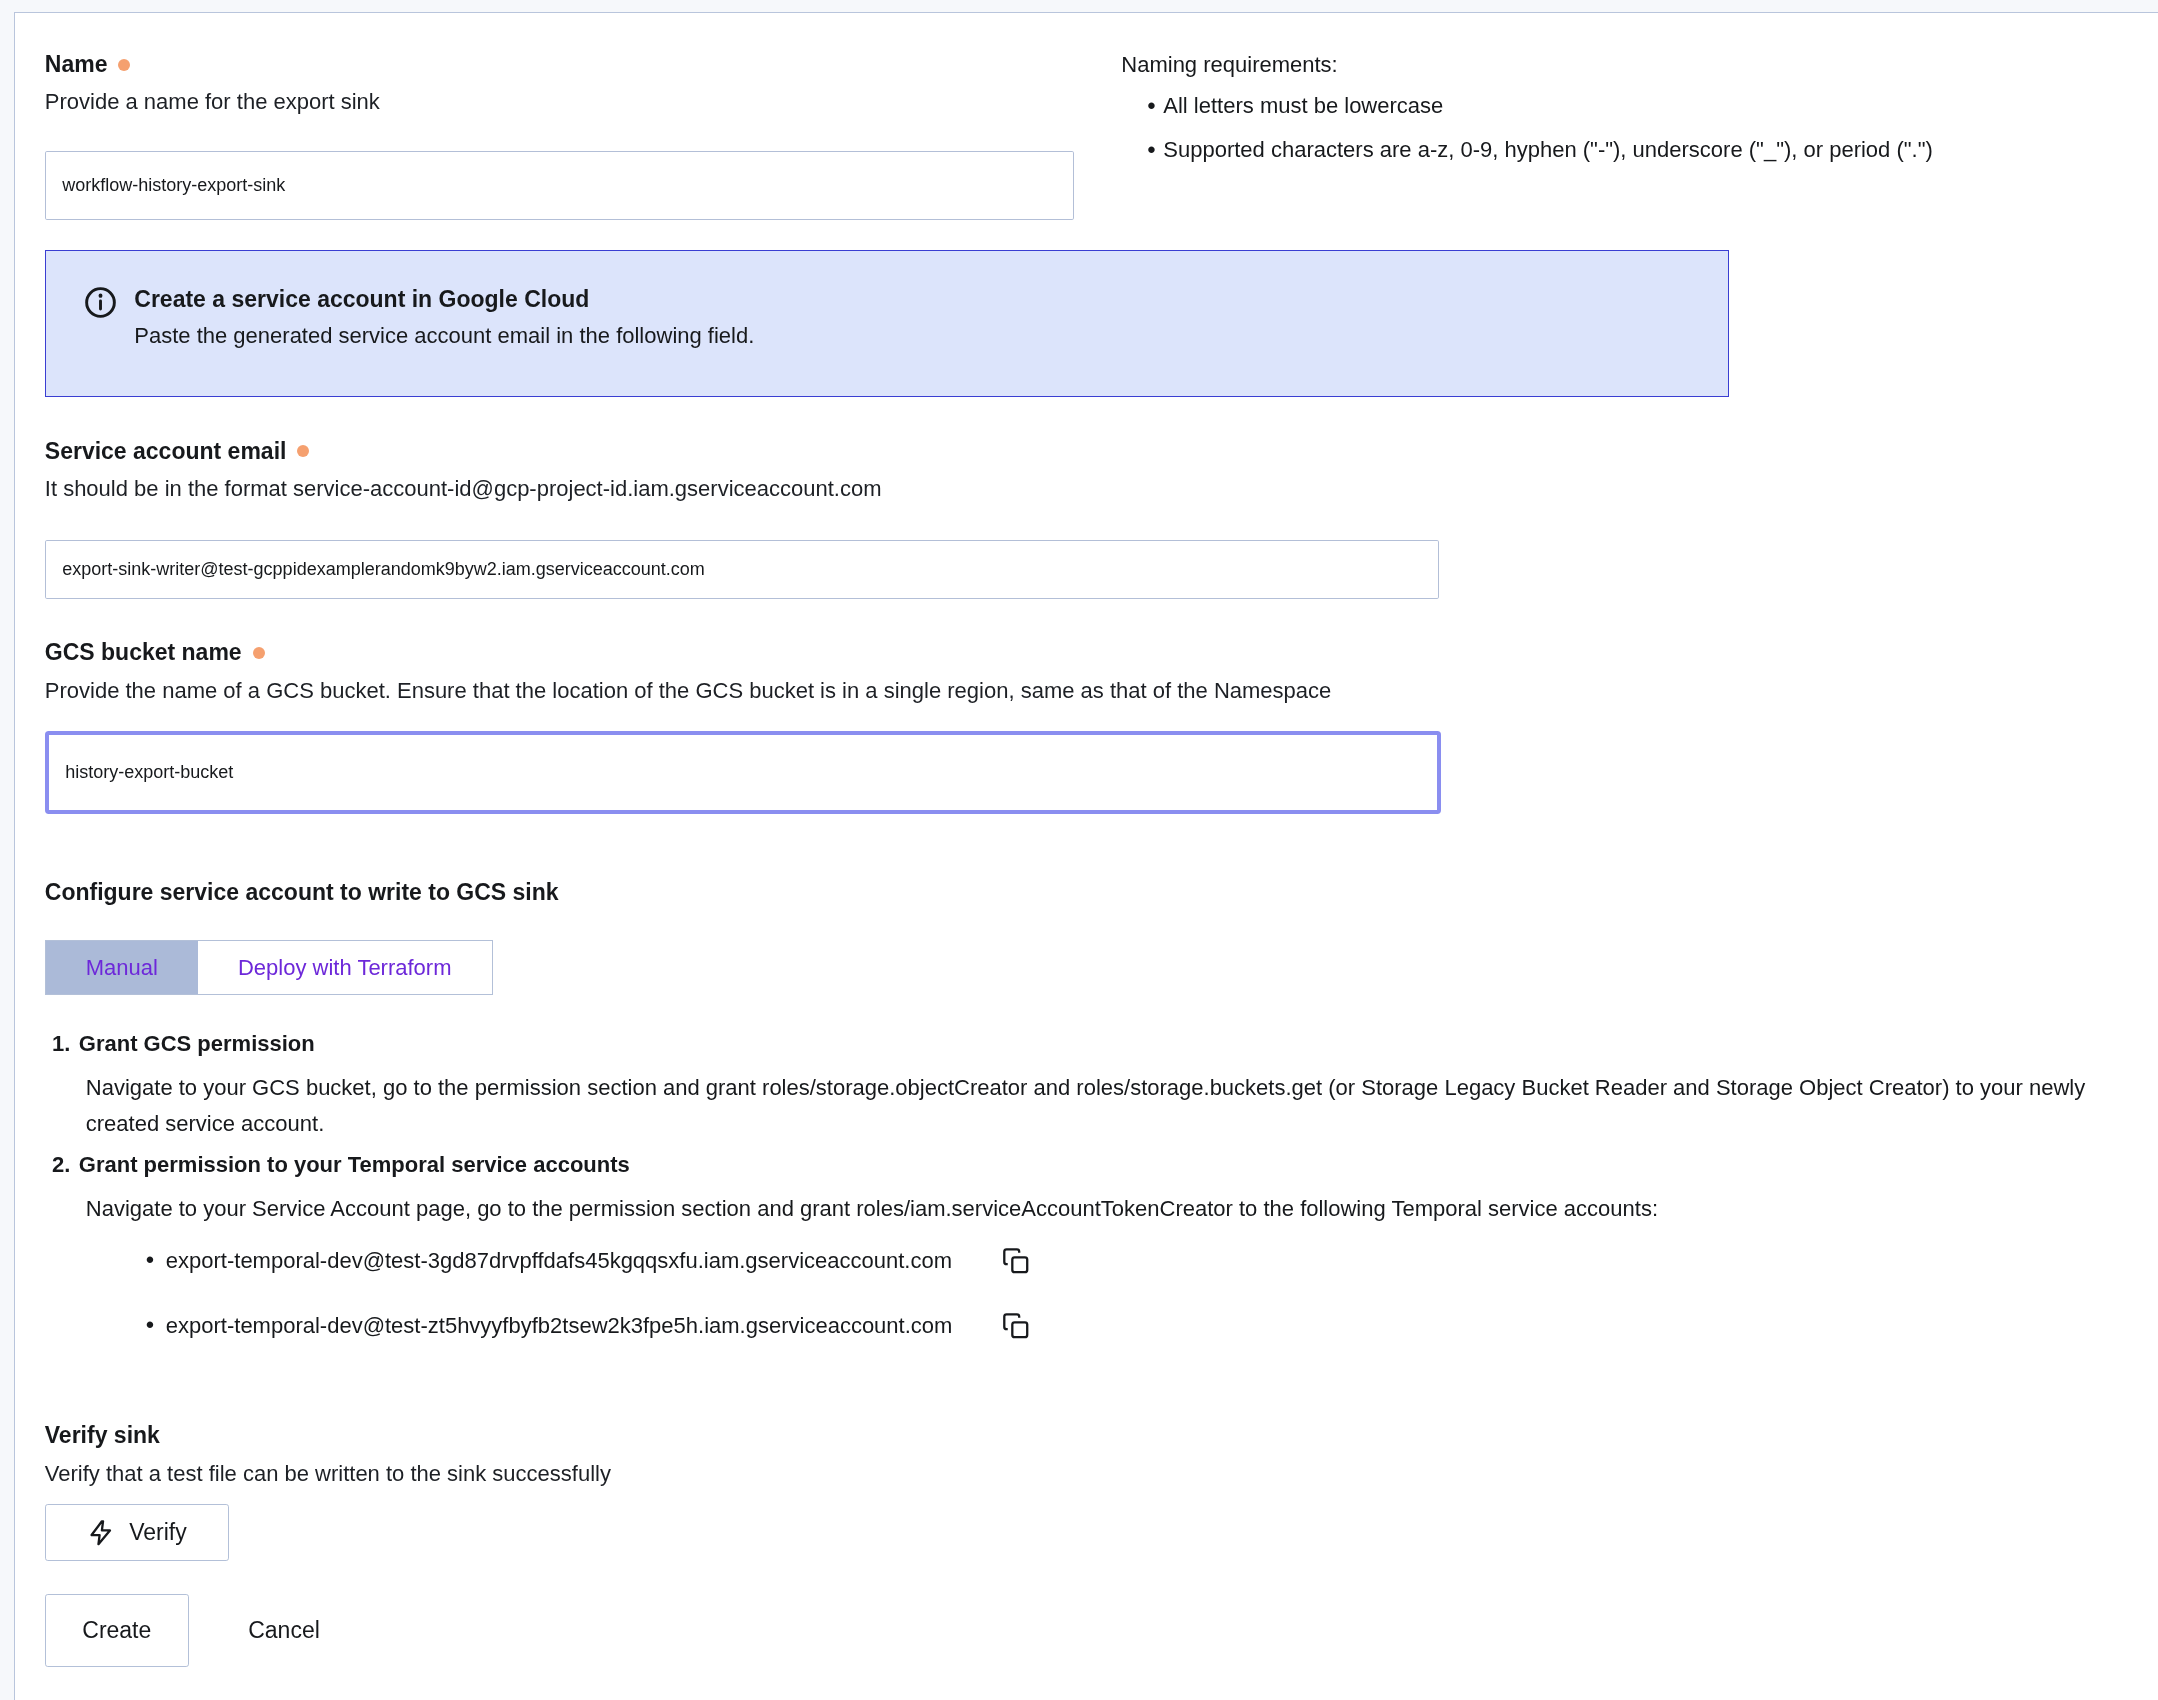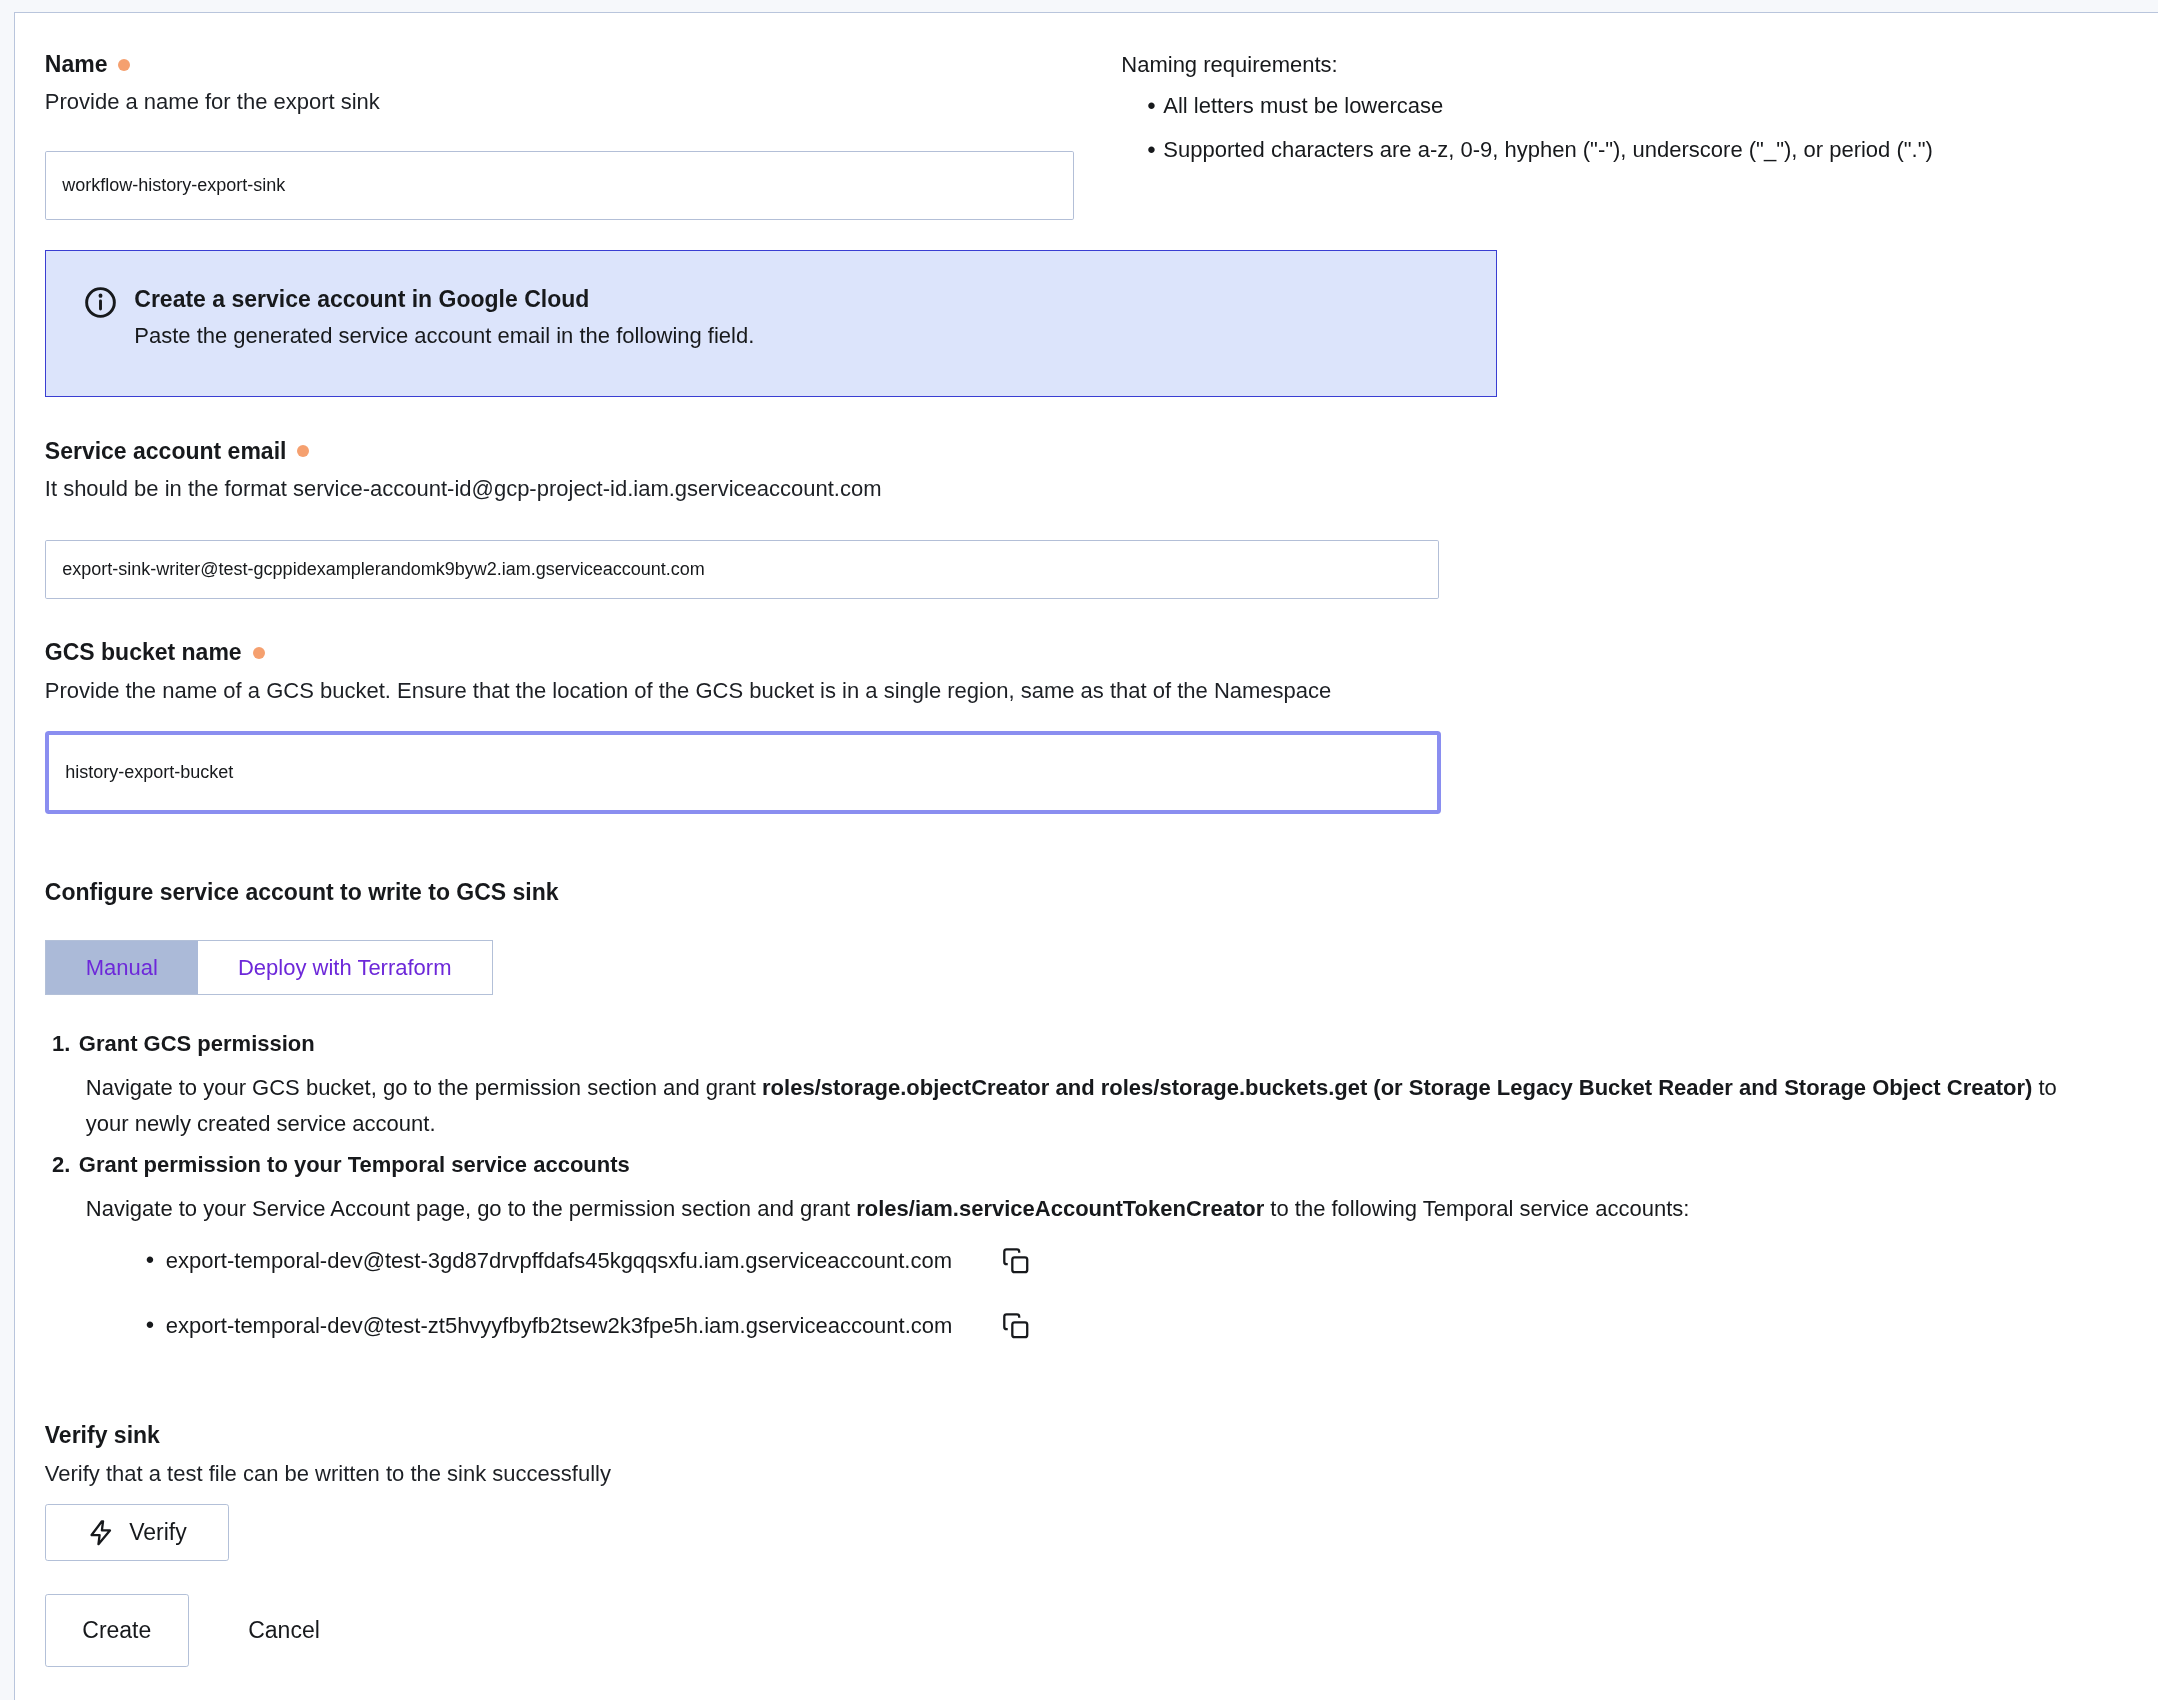--- a/index.html
+++ b/index.html
@@ -60,21 +60,21 @@
     padding-left: 42px; position: relative; white-space: nowrap;
   }
   .req-list li::before {
     content: "•"; position: absolute; left: 26px; top: 0;
     font-size: 24px;
   }
 
   
   .info-box {
     margin-top: 30px;
-    width: 1452px; height: 147px;
+    width: 1684px; height: 147px;
     background: #dce4fb;
     border: 1.8px solid #3a3ed2;
     display: flex; align-items: flex-start;
     padding: 33px 0 0 37px;
   }
   .info-icon { flex: none; width: 35px; height: 35px; margin-top: 1.8px; }
   .info-text { margin-left: 16.5px; }
   .info-title { font-size: 23px; font-weight: 700; line-height: 31px; }
   .info-desc  { font-size: 22px; line-height: 27.5px; margin-top: 7.3px; }
 
@@ -105,21 +105,21 @@
   .steps { margin-top: 34px; }
   .step-title {
     font-size: 22px; font-weight: 700; line-height: 29px;
     display: flex;
   }
   .step-num { width: 34px; flex: none; padding-left: 7.3px; }
   .step-body {
     font-size: 22px; line-height: 36px;
     margin: 12px 0 0 41px; max-width: 2011px;
   }
-  .step-body b { font-weight: 700; }
+  .step-body b { font-weight: 400; }
   .step-2 { margin-top: 8.3px; }
 
   .sa-list { margin-top: 19px; list-style: none; }
   .sa-list li {
     font-size: 22px; line-height: 27.5px;
     margin-bottom: 36px;
     padding-left: 121px; position: relative;
     display: flex; align-items: center; gap: 27px;
   }
   .sa-list li::before {

